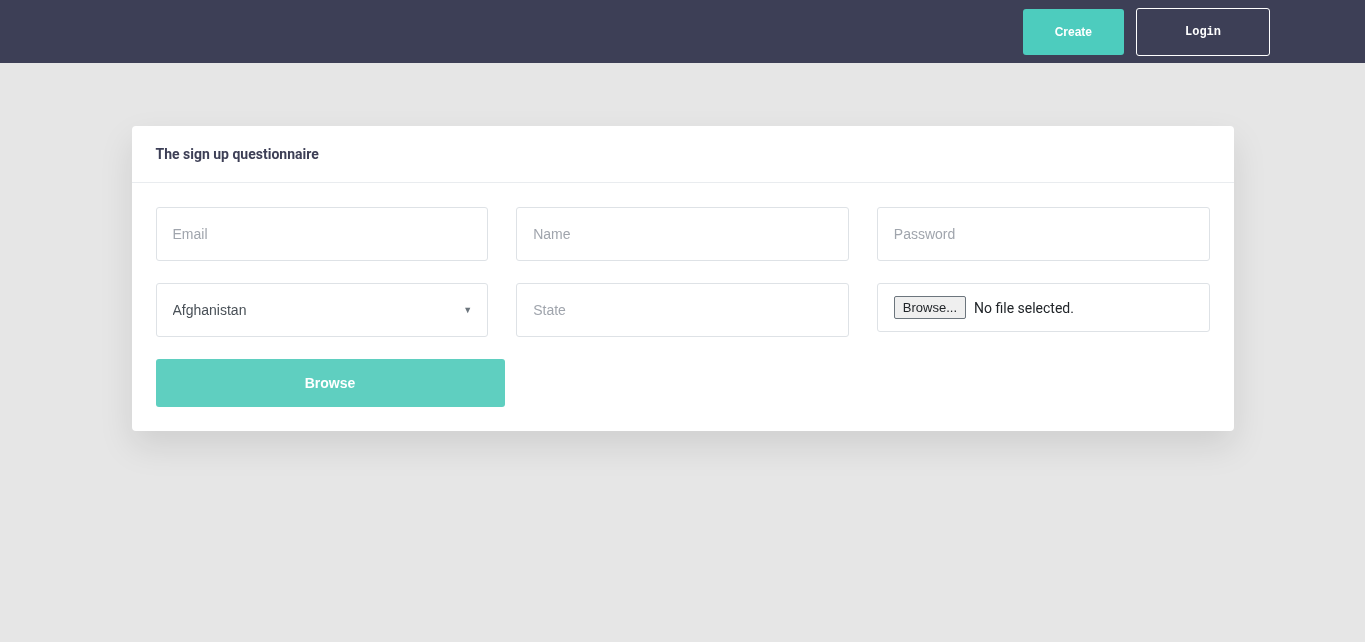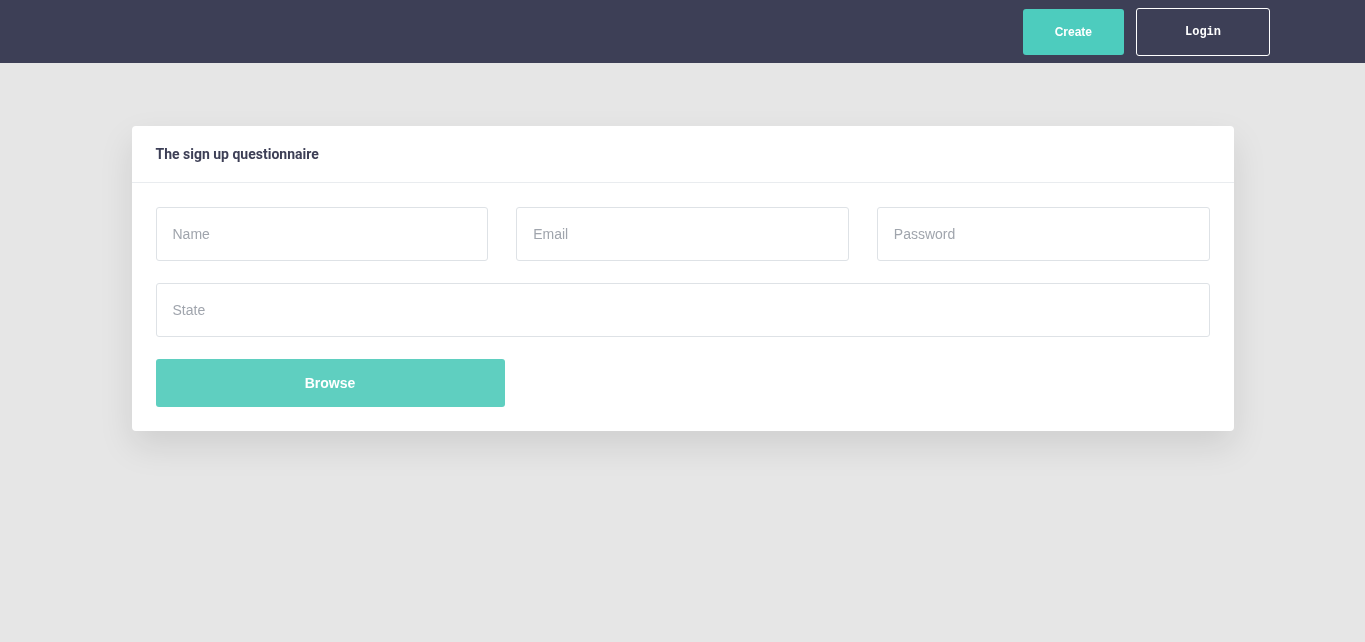--- a/index.html
+++ b/index.html
@@ -151,30 +151,44 @@
 </div>
 
 <div class="container">
   <div class="card">
     <div class="card-header">
       <div class="card-title">The sign up questionnaire</div>
     </div>
     <div class="card-body">
       <div class="form-row">
         <div class="form-group">
-          <input type="text" class="form-control" placeholder="Name" style="">
+          <input type="email" class="form-control" placeholder="Email" style="">
         </div>
         <div class="form-group">
-          <input type="email" class="form-control" placeholder="Email" style="">
+          <input type="text" class="form-control" placeholder="Name" style="">
         </div>
         <div class="form-group">
           <input type="password" class="form-control" placeholder="Password" style="">
         </div>
       </div>
       <div class="form-row">
         <div class="form-group">
+          <div class="select-wrapper">
+            <select class="select-control">
+              <option>Afghanistan</option>
+            </select>
+            <span class="select-arrow">▼</span>
+          </div>
+        </div>
+        <div class="form-group">
           <input type="text" class="form-control" placeholder="State" style="">
+        </div>
+        <div class="form-group">
+          <div class="file-wrapper">
+            <button class="file-button">Browse...</button>
+            <span class="file-status">No file selected.</span>
+          </div>
         </div>
       </div>
       <button class="btn-create">Browse</button>
     </div>
   </div>
 </div>
 
 </body></html>

